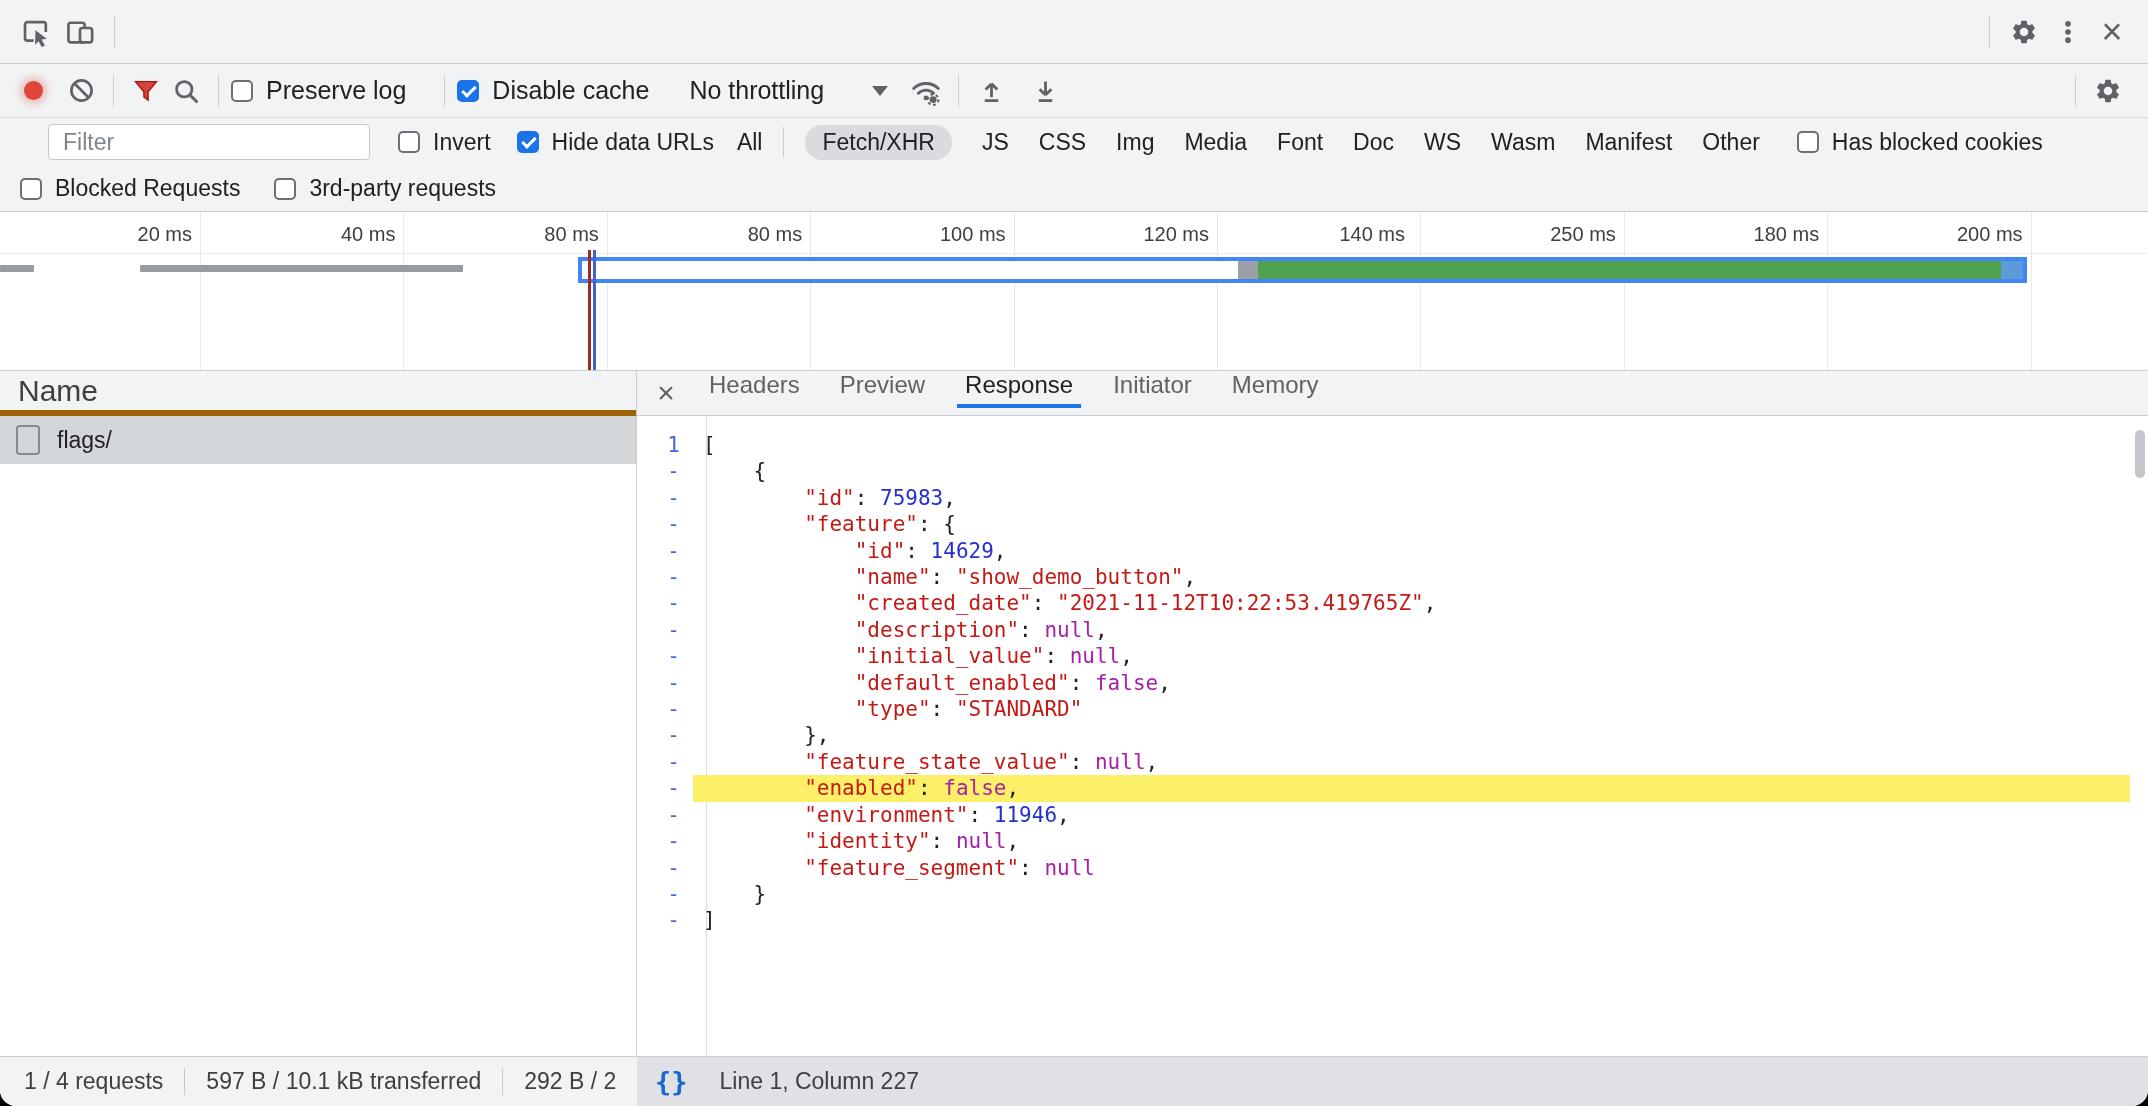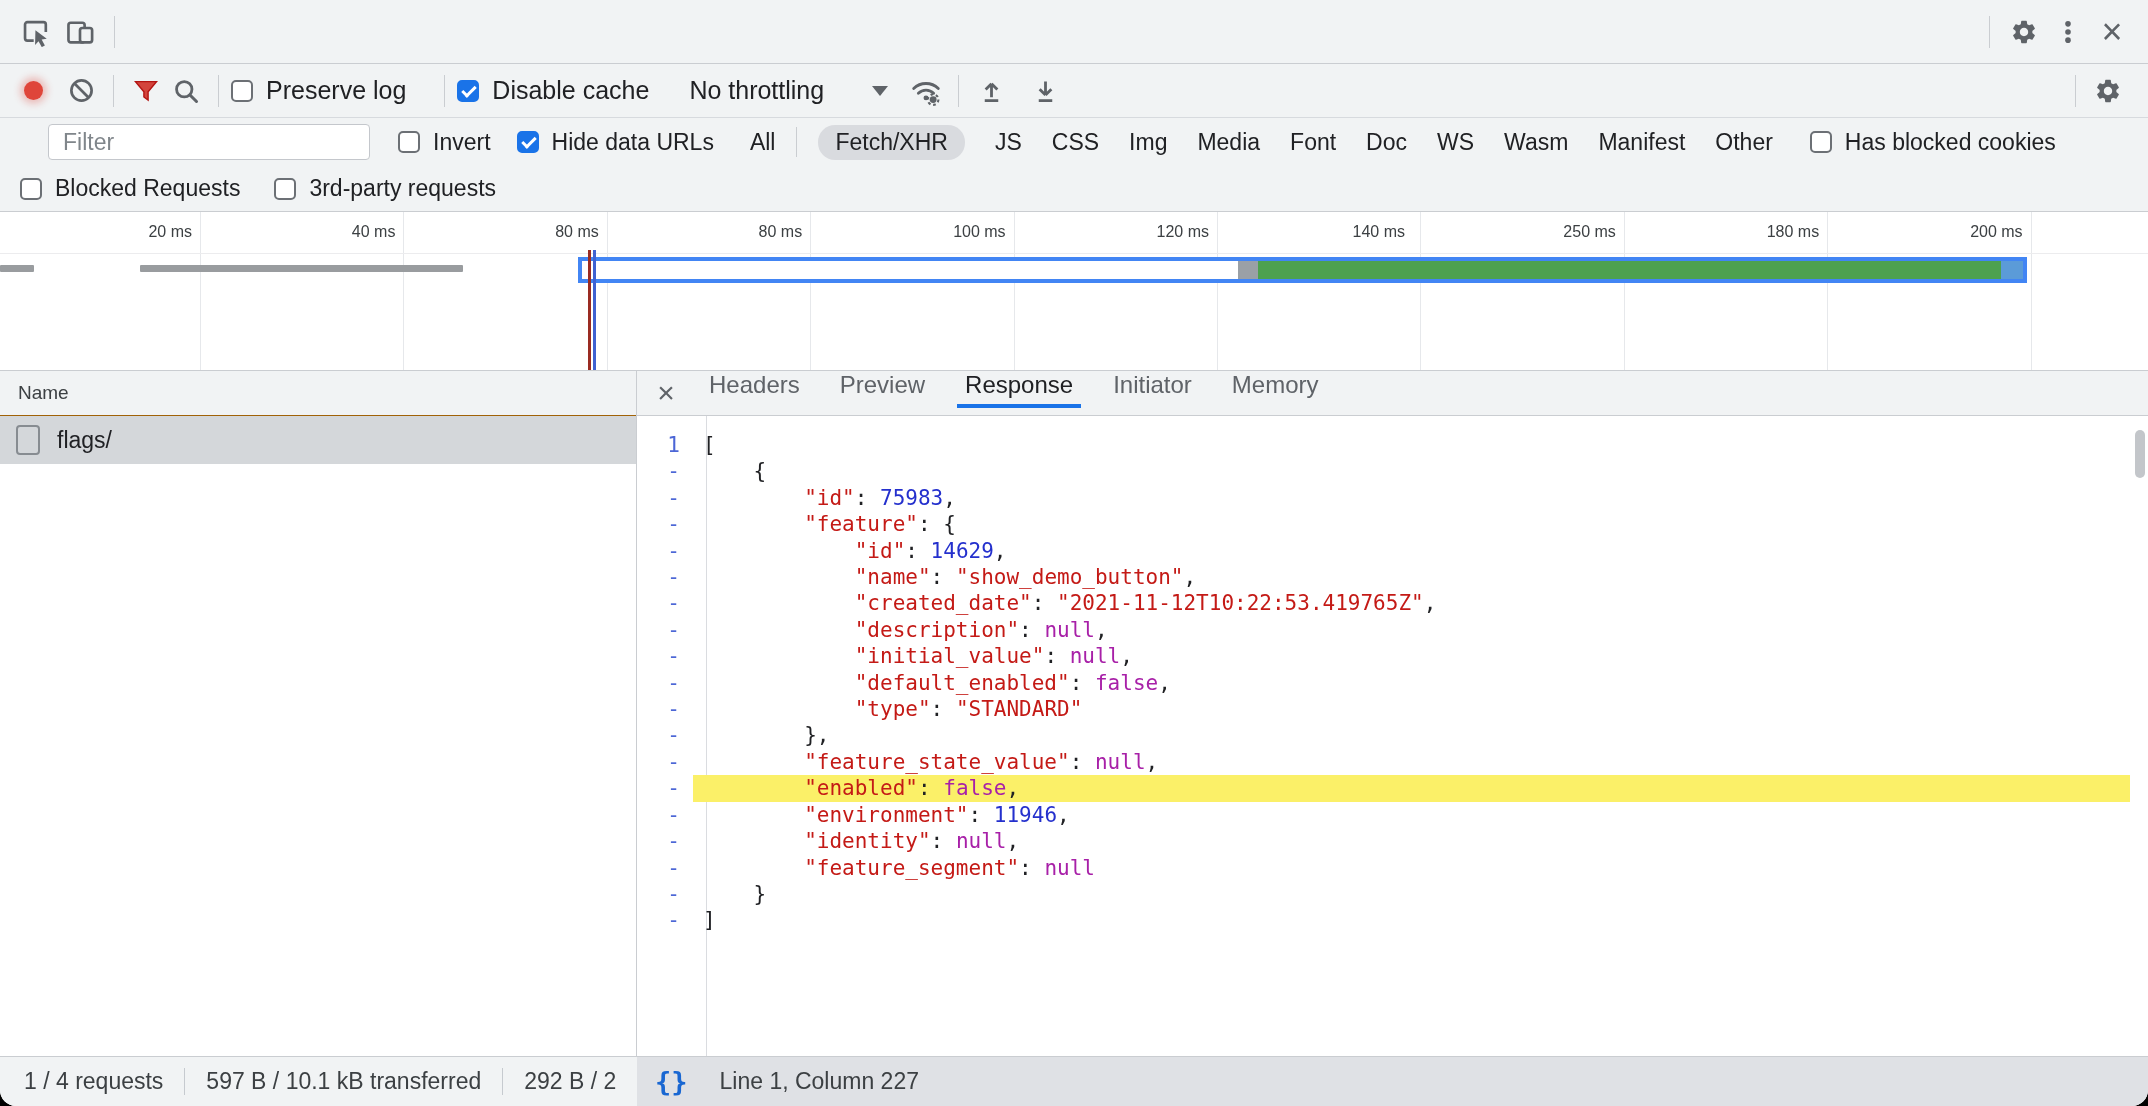--- a/index.html
+++ b/index.html
@@ -44,33 +44,33 @@
   .type{margin:0 15px;white-space:nowrap;}
   .type.pill{background:#d9dbdf;border-radius:17px;padding:4px 17px;}
   .types .vdiv{margin:0 6px;height:30px;}
 
   
   .optionsbar{height:46px;border-bottom:1px solid #cacdd1;padding:0 20px;font-size:23px;}
 
   
   .timeline{position:relative;height:158px;background:#fff;border-bottom:1px solid #cacdd1;overflow:hidden;}
   .grid{position:absolute;top:0;bottom:0;width:1px;background:#e6e8eb;}
-  .tick{position:absolute;top:11px;font-size:16px;color:#3c4043;transform:translateX(-100%);white-space:nowrap;}
+  .tick{position:absolute;top:11px;font-size:20px;color:#3c4043;transform:translateX(-100%);white-space:nowrap;}
   .ruler-line{position:absolute;left:0;right:0;top:41px;height:1px;background:#ececee;}
   .gbar{position:absolute;top:53px;height:7px;background:#999c9f;border-radius:1px;}
   .obar{position:absolute;left:578px;top:45px;width:1449px;height:26px;box-sizing:border-box;
     border:4px solid var(--bar-border-blue,#4285f4);display:flex;background:#fff;}
   .seg{height:100%;flex:none;}
   .mline{position:absolute;top:38px;bottom:0;}
 
   
   .main{display:flex;height:685px;background:#fff;}
   .left{width:636px;flex:none;border-right:1px solid #cacdd1;display:flex;flex-direction:column;}
-  .panel-head{height:45px;background:#f1f3f4;border-bottom:1px solid #a16207;display:flex;
-    align-items:center;padding:0 18px;font-size:19px;color:#3c4043;box-sizing:border-box;}
+  .panel-head{height:45px;background:#f1f3f4;border-bottom:6px solid #a16207;display:flex;
+    align-items:center;padding:0 18px;font-size:30px;color:#3c4043;box-sizing:border-box;}
   .req-row{height:48px;display:flex;align-items:center;padding:0 16px;font-size:23px;}
   .req-row.sel{background:#d4d7da;}
   .doc-icon{width:24px;height:30px;border:2px solid #878c91;border-radius:4px;margin-right:17px;box-sizing:border-box;flex:none;}
   .right{flex:1;display:flex;flex-direction:column;min-width:0;}
   .dtabs{height:45px;background:#f1f3f4;border-bottom:1px solid #cacdd1;display:flex;
     align-items:center;font-size:24px;color:#5f6368;padding:0 6px;box-sizing:border-box;}
   .dclose{width:46px;text-align:center;font-size:30px;color:#5f6368;line-height:1;}
   .dtab{padding:0 20px;height:45px;line-height:44px;position:relative;white-space:nowrap;}
   .dtab.sel{color:#202124;}
   .dtab.sel::after{content:"";position:absolute;left:12px;right:12px;bottom:0;height:4px;background:var(--accent,#1a73e8);}
@@ -232,21 +232,21 @@
           </svg>
         </div>
     </div>
   </div>
 
   <div class="row filterbar">
     <input class="filter-input" placeholder="Filter" style="">
     <span class="cb"></span>
     <span class="lbl">Invert</span>
     <span class="cb on"></span>
-    <span class="lbl" style="margin-right:21px">Hide data URLs</span>
+    <span class="lbl" style="margin-right:8px">Hide data URLs</span>
     <div class="types" id="type-filters">
         <div class="type">All</div>
         <div class="vdiv"></div>
         <div class="type pill">Fetch/XHR</div>
         <div class="type">JS</div>
         <div class="type">CSS</div>
         <div class="type">Img</div>
         <div class="type">Media</div>
         <div class="type">Font</div>
         <div class="type">Doc</div>

